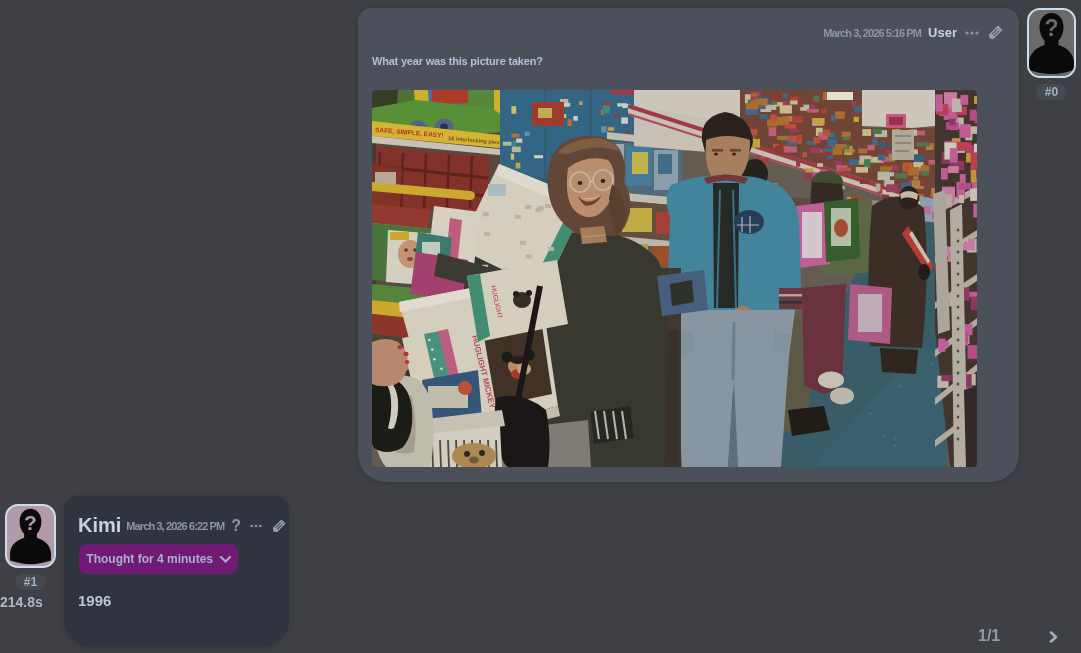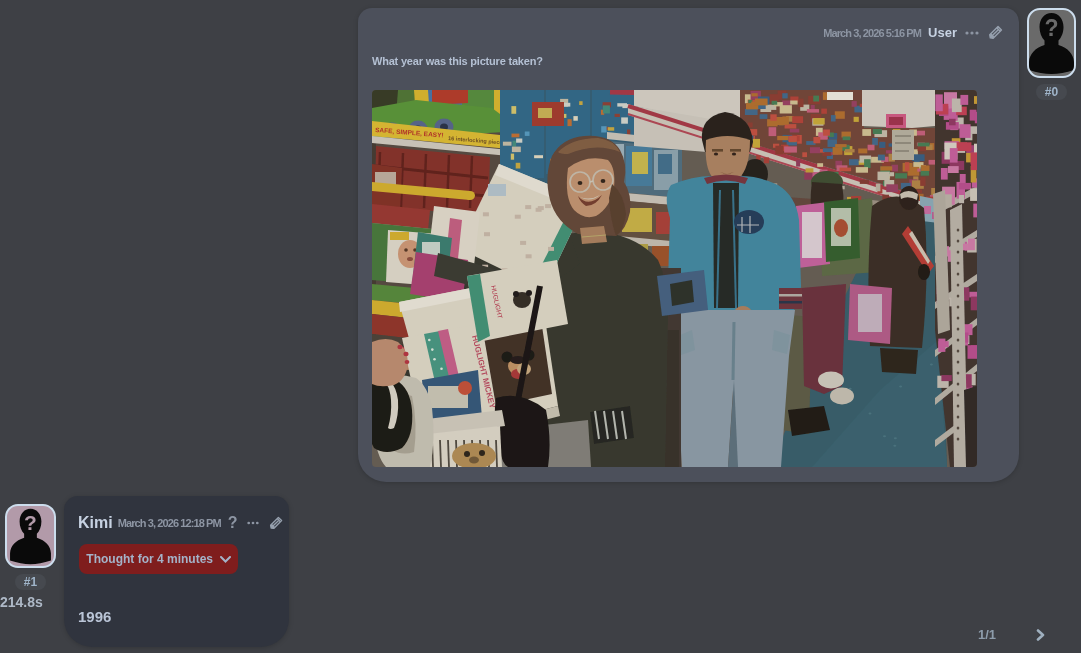--- a/index.html
+++ b/index.html
@@ -24,28 +24,28 @@
 .pill { background:#46494f; border-radius:9px; font-size:12px; font-weight:700;
   color:#9fb4c9; text-align:center; }
 #p0 { left:1036px; top:84px; width:31px; height:16px; line-height:16px; }
 #p1 { left:15px; top:574px; width:31px; height:16px; line-height:16px; }
 #secs { left:0px; top:594px; width:61px; font-size:14px; font-weight:700; color:#aeb9c7; }
 
 
 #kbub { left:64px; top:496px; width:225px; height:151px; background:#30343e;
   border-radius:14px 14px 28px 28px; box-shadow:0 1px 5px rgba(0,0,0,0.18); }
 #khead { position:absolute; left:14px; top:18px; display:flex; align-items:center; white-space:nowrap; }
-.kname { font-size:16px; font-weight:700; color:#c7d2e2; margin-right:5px; }
-#tbtn { position:absolute; left:15px; top:48px; width:159px; height:30px; background:#7f1d1d;
+.kname { font-size:20px; font-weight:700; color:#c7d2e2; margin-right:5px; }
+#tbtn { position:absolute; left:15px; top:48px; width:159px; height:30px; background:#701a75;
   border-radius:8px; display:flex; align-items:center; justify-content:center;
   font-size:12px; font-weight:700; color:#a4b3c9; white-space:nowrap; }
-#ans { position:absolute; left:14px; top:96px; font-size:15px; font-weight:700; color:#bac5d7;margin-top:16px; }
-
-
-#pager { left:978px; top:627px; font-size:13px; font-weight:700; color:#8d9cab; }
+#ans { position:absolute; left:14px; top:96px; font-size:15px; font-weight:700; color:#bac5d7; }
+
+
+#pager { left:978px; top:627px; font-size:16px; font-weight:700; color:#8d9cab; }
 </style>
 </head>
 <body>
 
 <div id="ubub" class="abs">
   <div id="uhead">
     <span class="date">March 3, 2026 5:16 PM</span>
     <span class="uname">User</span>
     <span class="icond">
         <svg width="14" height="14" viewBox="0 0 14 14">
@@ -741,21 +741,21 @@
     <path d="M22.5 3 C29.5 3 34.5 9 34.5 17 C34.5 22.5 32.5 27.5 29.5 30.5 L29.5 35 C39 38 44.5 44 45 52 L45 60 Q33 64 22.5 64 Q12 64 0 60 L0 52 C0.5 44 6 38 15.5 35 L15.5 30.5 C12.5 27.5 10.5 22.5 10.5 17 C10.5 9 15.5 3 22.5 3 Z" fill="#0a0a0a"></path>
     <text x="22.5" y="26" font-size="23" font-weight="700" text-anchor="middle" fill="#b29aa9" font-family="Liberation Sans">?</text>
   </svg>
 </div>
 <div id="p1" class="pill abs">#1</div>
 <div id="secs" class="abs">214.8s</div>
 
 <div id="kbub" class="abs">
   <div id="khead">
     <span class="kname">Kimi</span>
-    <span class="date">March 3, 2026 12:18 PM</span>
+    <span class="date">March 3, 2026 6:22 PM</span>
     <span class="icond" style="margin-left:7px;font-size:16px;font-weight:700;">?</span>
     <span class="icond" style="margin-left:9px;">
         <svg width="12" height="12" viewBox="0 0 14 14">
           <circle cx="2" cy="7" r="1.6" fill="#8d95a3"></circle>
           <circle cx="7" cy="7" r="1.6" fill="#8d95a3"></circle>
           <circle cx="12" cy="7" r="1.6" fill="#8d95a3"></circle>
         </svg>
       </span>
     <span class="icond" style="margin-left:9px;">
         <svg width="16" height="16" viewBox="0 0 16 16">

